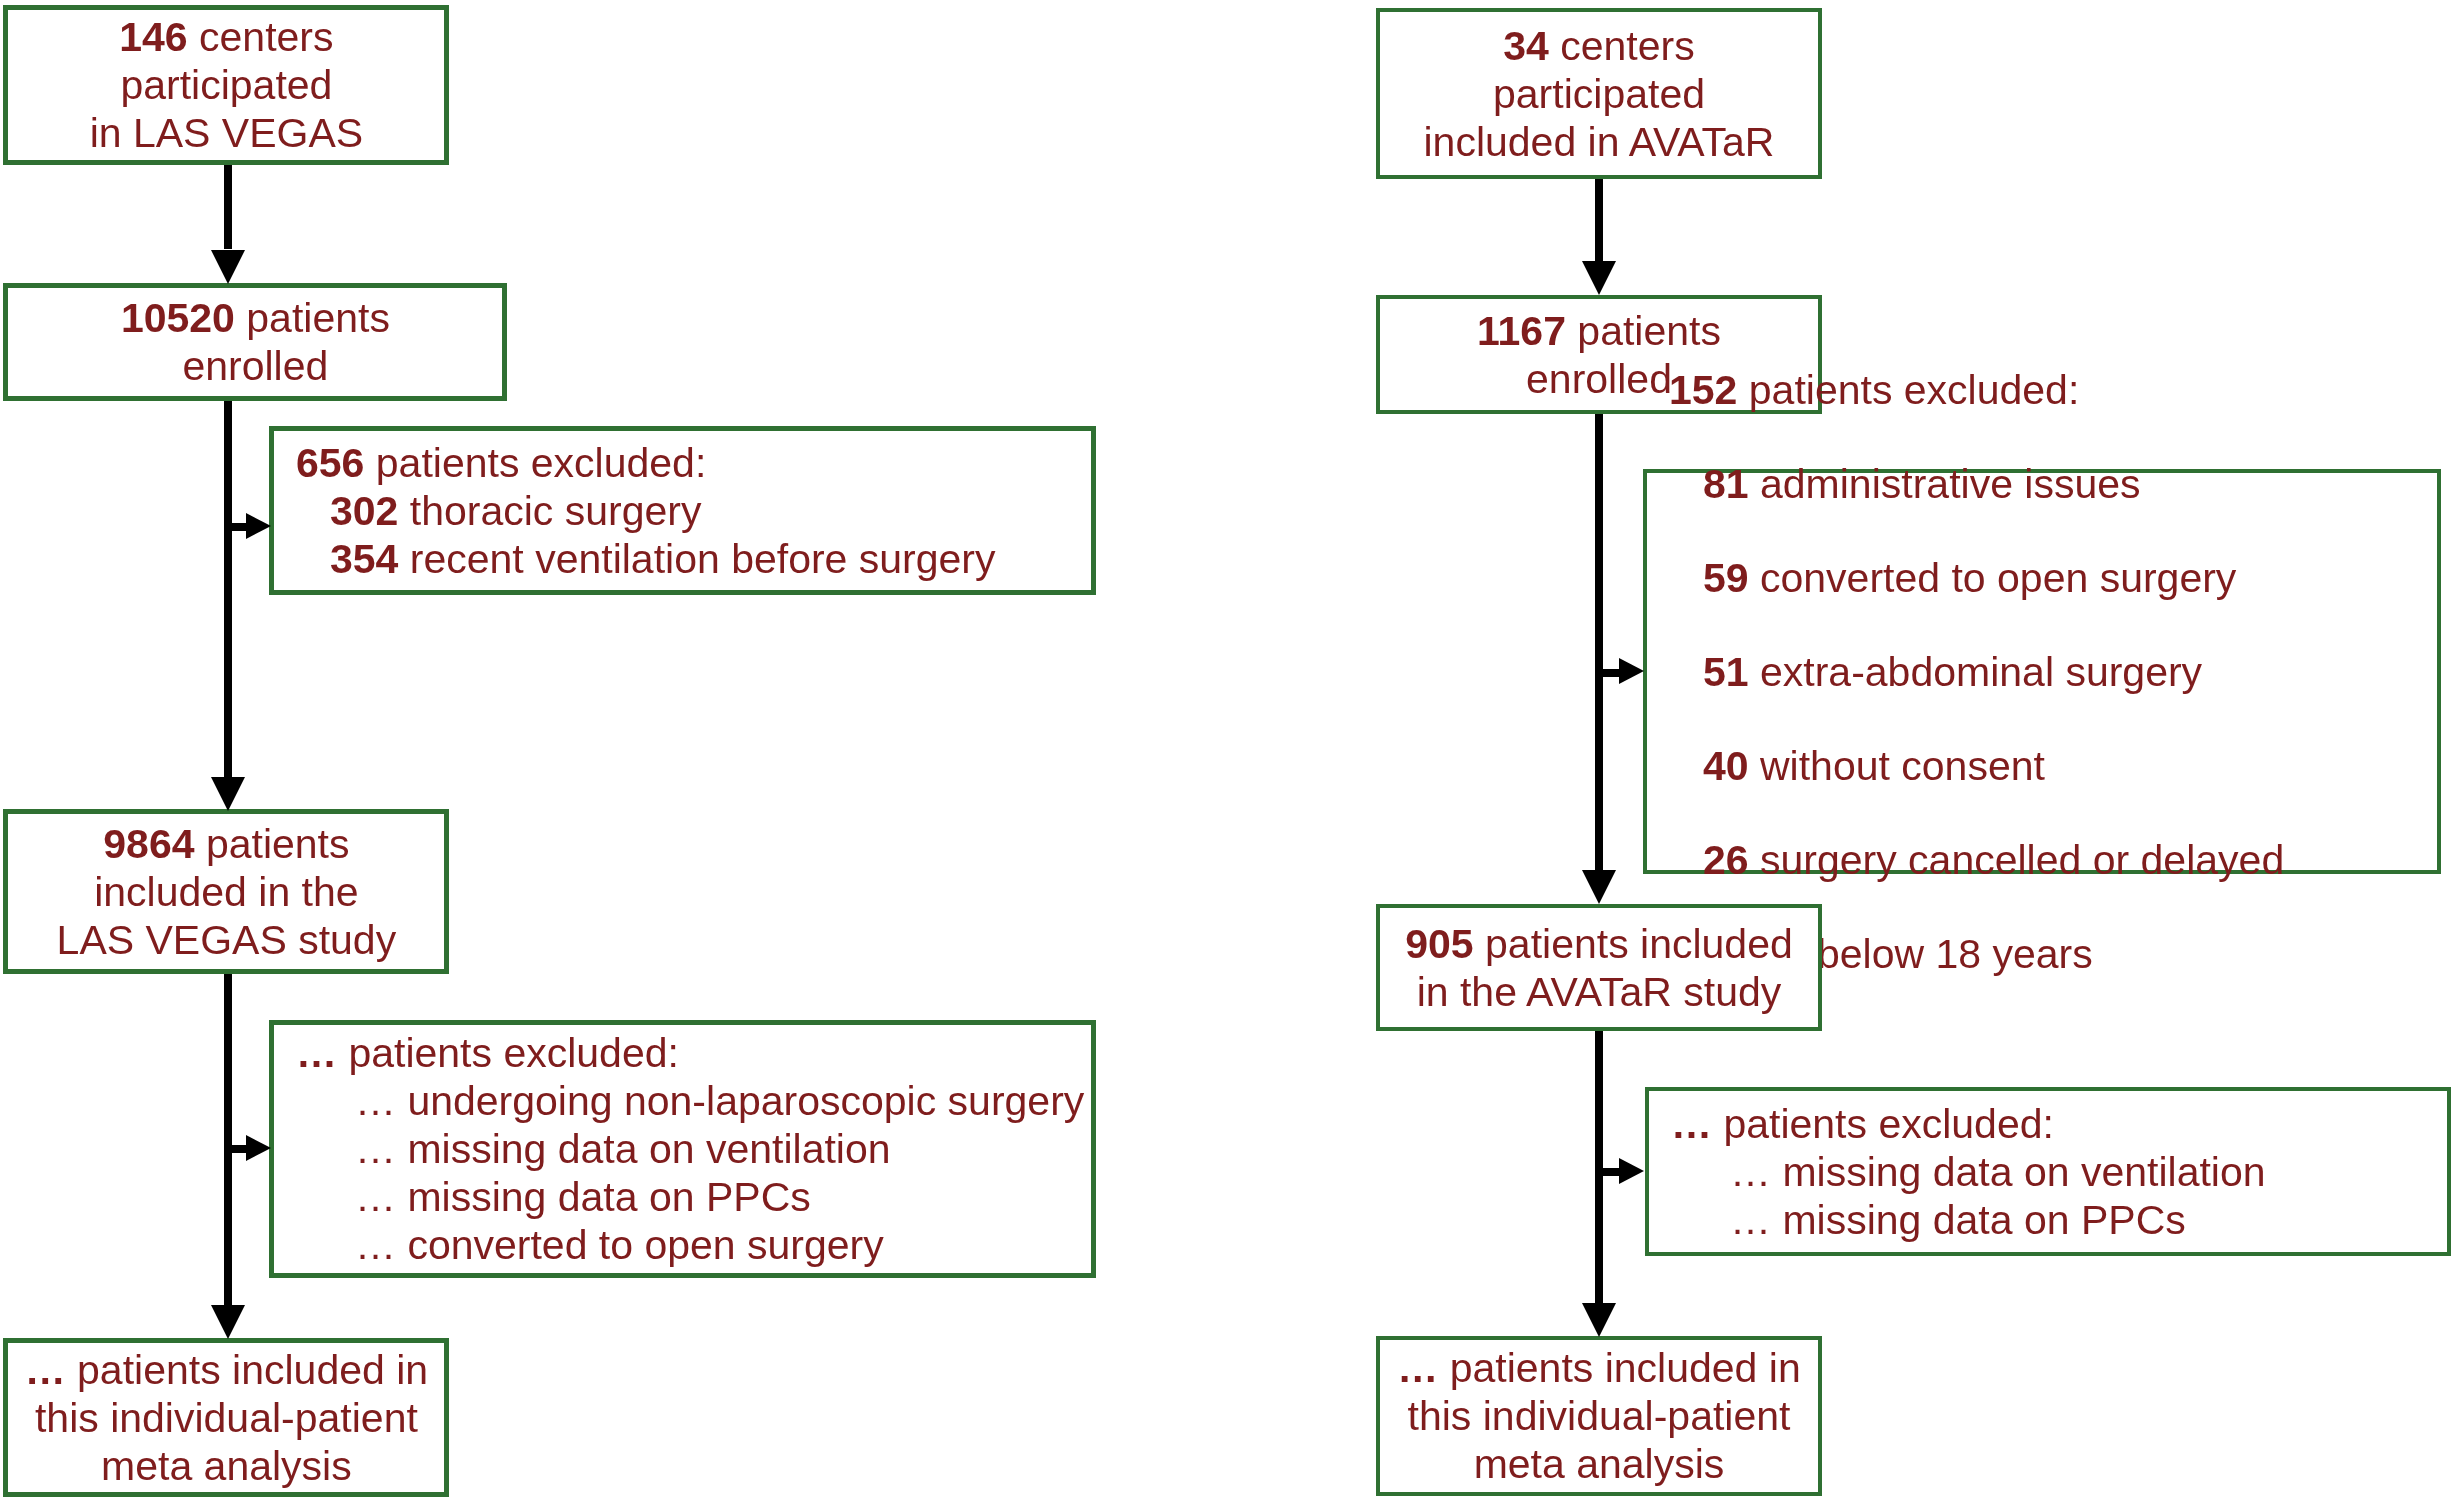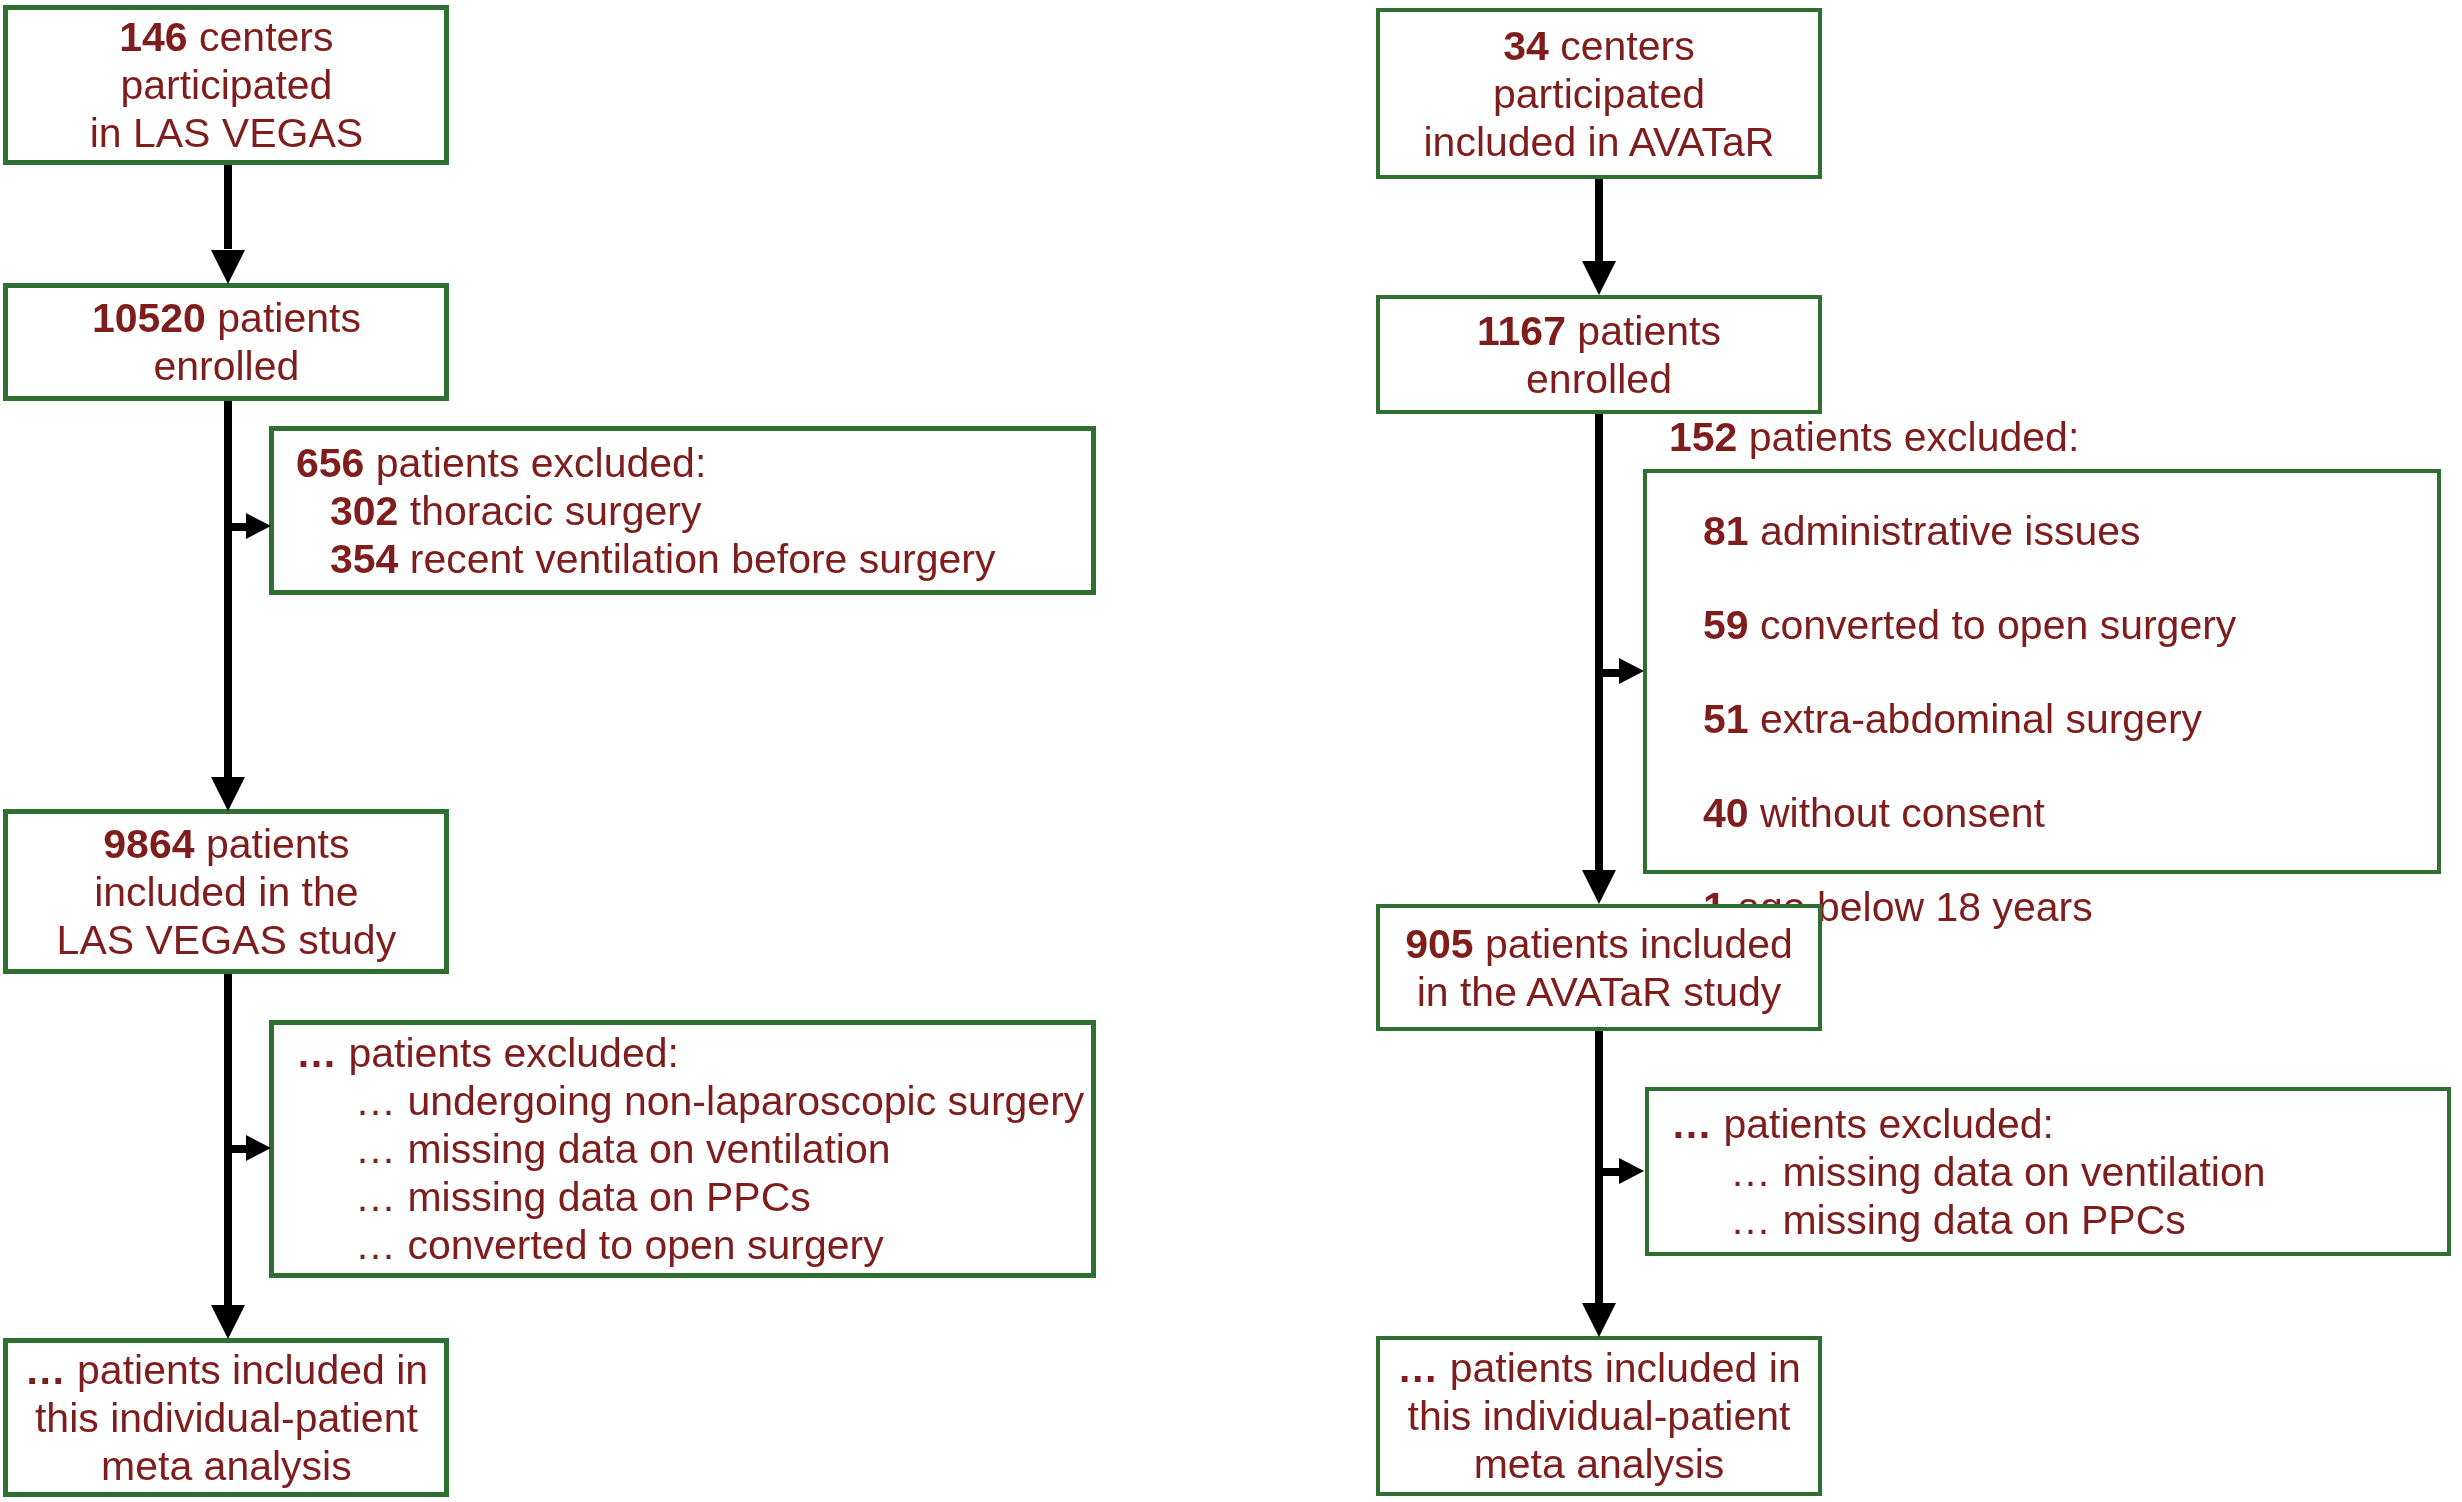--- a/index.html
+++ b/index.html
@@ -49,21 +49,21 @@
 <body>
 
 <div class="canvas">
 
   <div class="box col-l center-box" style="left:3.4px;top:5px;width:446px;height:160px;">
     <div class="ln"><span class="b">146</span><span> centers</span></div>
     <div class="ln"><span class="b"></span><span>participated</span></div>
     <div class="ln"><span class="b"></span><span>in LAS VEGAS</span></div>
   </div>
 
-  <div class="box col-l center-box" style="left:3.4px;top:283px;width:446px;height:118px;">
+  <div class="box col-l center-box" style="left:3.4px;top:283px;width:504px;height:118px;">
     <div class="ln"><span class="b">10520</span><span> patients</span></div>
     <div class="ln"><span class="b"></span><span>enrolled</span></div>
   </div>
 
   <div class="box col-l excl-box" style="left:269px;top:426px;width:827px;height:169px;">
     <div class="ln"><span class="b">656</span><span> patients excluded:</span></div>
     <div class="ln ind-num"><span class="b">302</span><span> thoracic surgery</span></div>
     <div class="ln ind-num"><span class="b">354</span><span> recent ventilation before surgery</span></div>
   </div>
 
@@ -110,20 +110,21 @@
     <div class="ln"><span class="b">1167</span><span> patients</span></div>
     <div class="ln"><span class="b"></span><span>enrolled</span></div>
   </div>
 
   <div class="box col-r excl-box" style="left:1643px;top:469px;width:798px;height:405px;gap:46px;">
     <div class="ln"><span class="b">152</span><span> patients excluded:</span></div>
     <div class="ln ind-num"><span class="b">81</span><span> administrative issues</span></div>
     <div class="ln ind-num"><span class="b">59</span><span> converted to open surgery</span></div>
     <div class="ln ind-num"><span class="b">51</span><span> extra-abdominal surgery</span></div>
     <div class="ln ind-num"><span class="b">40</span><span> without consent</span></div>
+    <div class="ln ind-num"><span class="b">26</span><span> surgery cancelled or delayed</span></div>
     <div class="ln ind-num"><span class="b">1</span><span> age below 18 years</span></div>
   </div>
 
   <div class="box col-r center-box" style="left:1376px;top:904px;width:446px;height:127px;">
     <div class="ln"><span class="b">905</span><span> patients included</span></div>
     <div class="ln"><span class="b"></span><span>in the AVATaR study</span></div>
   </div>
 
   <div class="box col-r excl-box" style="left:1645px;top:1087px;width:806px;height:169px;">
     <div class="ln"><span class="b">…</span><span> patients excluded:</span></div>

